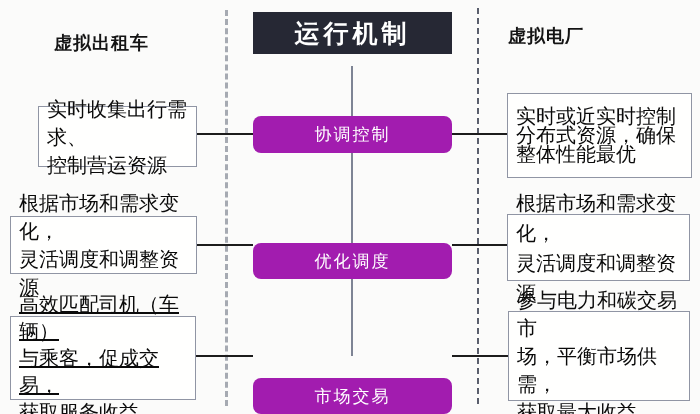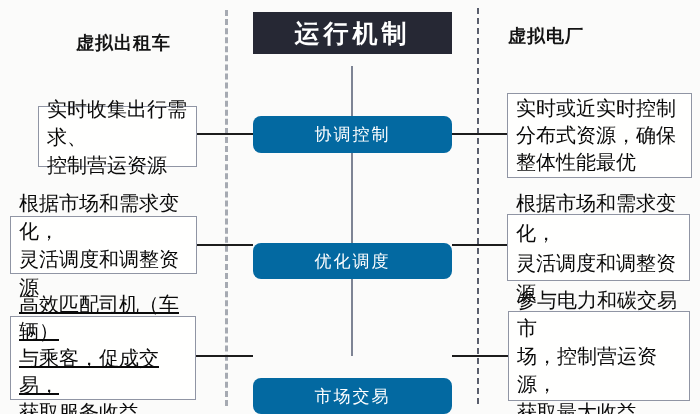--- a/index.html
+++ b/index.html
@@ -11,40 +11,40 @@
     position:relative;
     width:700px;height:414px;
     background:#fbfbfa;
     overflow:hidden;
   }
   .col-header{
     position:absolute;
     font-size:18px;font-weight:bold;color:#141414;
     letter-spacing:1px;white-space:nowrap;
   }
-  .hdr-left{left:76px;top:31px;text-align:center;}
+  .hdr-left{left:54px;top:31px;text-align:center;}
   .hdr-right{left:508px;top:24px;text-align:right;}
   .title-box{
     position:absolute;left:253px;top:12px;width:199px;height:42px;
     background:#262834;color:#ffffff;
     display:flex;align-items:center;justify-content:center;
     font-size:25px;font-weight:bold;letter-spacing:4px;
   }
   .divider{
     position:absolute;top:10px;height:396px;width:0;
   }
   .divider-left{left:225px;border-left:3px dashed #a6aab2;}
   .divider-right{left:477px;top:8px;height:396px;border-left:2px dashed #5a5e6c;}
   .spine{
     position:absolute;left:351px;top:66px;width:2px;height:290px;
     background:#7e8494;
   }
   .pill{
     position:absolute;left:253px;width:199px;height:36px;
-    background:#0369a1;border-radius:8px;
+    background:#a21caf;border-radius:8px;
     color:#ffffff;font-size:17px;letter-spacing:2px;
     display:flex;align-items:center;justify-content:center;
     white-space:nowrap;
   }
   .pill-1{top:116px;height:37px;}
   .pill-2{top:227px;margin-top:16px;}
   .pill-3{top:338px;margin-top:40px;}
   .connector{
     position:absolute;height:2px;background:#1c1c1c;
   }
@@ -58,21 +58,21 @@
     position:absolute;box-sizing:border-box;
     background:#fffffe;border:1px solid #9095a4;
     color:#0a0a0a;font-size:20px;line-height:28px;
     padding:16px 8px;
     display:flex;align-items:center;
     white-space:pre-line;text-align:left;
   }
   .L1{left:38px;top:106px;width:159px;height:61px;}
   .L2{left:10px;top:216px;width:187px;height:58px;}
   .L3{left:10px;top:316px;width:186px;height:84px;line-height:27px;text-decoration:underline;}
-  .R1{left:507px;top:93px;width:185px;height:85px;line-height:27px;}
+  .R1{left:507px;top:93px;width:185px;height:85px;line-height:19px;}
   .R2{left:507px;top:214px;width:183px;height:67px;line-height:30px;}
   .R3{left:508px;top:311px;width:182px;height:90px;line-height:28px;}
 </style>
 </head>
 <body>
 
 <div class="diagram">
 
   <div class="divider divider-left"></div>
   <div class="divider divider-right"></div>
@@ -102,16 +102,16 @@
   <div class="desc-box L3">高效匹配司机（车辆）
 与乘客，促成交易，
 获取服务收益</div>
 
   <div class="desc-box R1">实时或近实时控制
 分布式资源，确保
 整体性能最优</div>
   <div class="desc-box R2">根据市场和需求变化，
 灵活调度和调整资源</div>
   <div class="desc-box R3">参与电力和碳交易市
-场，控制营运资源，
+场，平衡市场供需，
 获取最大收益</div>
 
 </div>
 
 </body></html>

